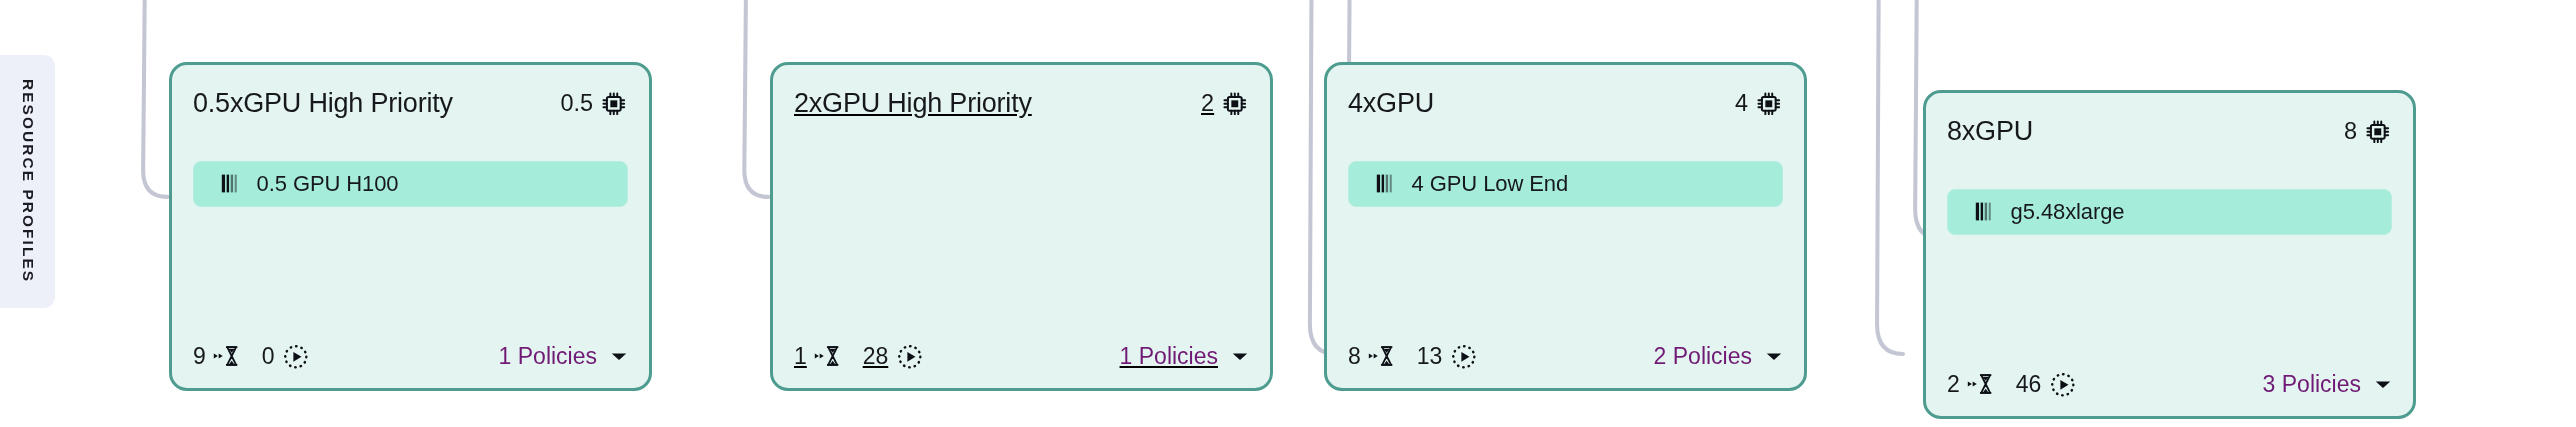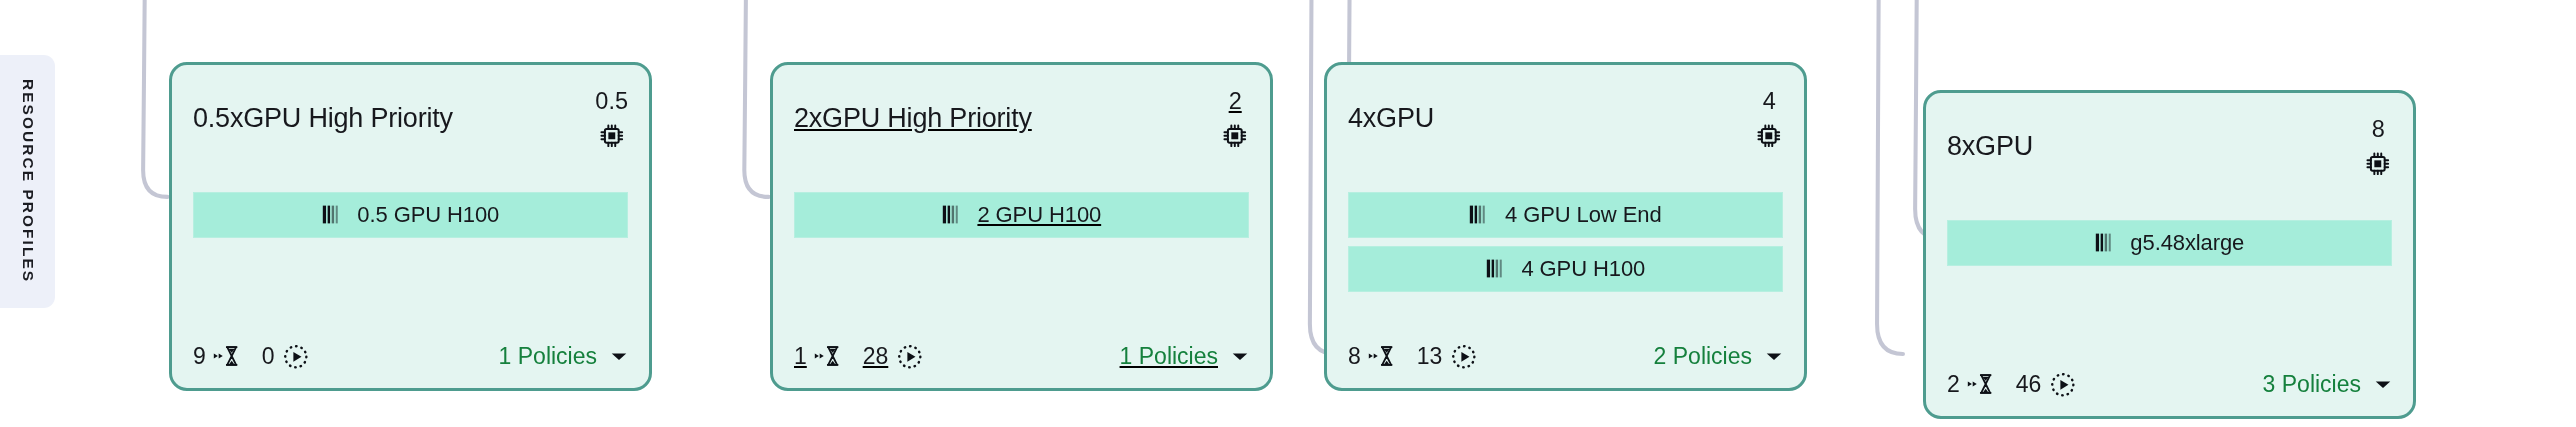--- a/index.html
+++ b/index.html
@@ -53,50 +53,49 @@
   }
   .card-title{
     font-size:27px;
     color:#17181d;
     font-weight:400;
     white-space:nowrap;
     letter-spacing:-0.2px;
   }
   .card-badge{
     display:flex;align-items:center;gap:7.3px;
-    font-size:23.5px;color:#17181d;white-space:nowrap;flex-direction:column;
+    font-size:23.5px;color:#17181d;white-space:nowrap;
   }
   .chip-icon{display:block;}
 
   .res-list{margin-top:24px;display:flex;flex-direction:column;gap:8px;}
   .res-item{
     background:#a5edda;
     border:1.6px solid #b6efe0;
-    border-radius:0;
+    border-radius:8px;
     height:46px;
     display:flex;align-items:center;
     gap:14.6px;
-    padding:0 9px;
+    padding:0 27px;
     box-sizing:border-box;
-    justify-content:center;
   }
   .res-name{font-size:22px;color:#17181d;white-space:nowrap;letter-spacing:-0.1px;}
   .bars{display:block;flex:0 0 auto;}
 
   .card-foot{
     margin-top:auto;
     display:flex;align-items:center;justify-content:space-between;
     padding-bottom:3.2px;
   }
   .stats{display:flex;align-items:center;gap:21px;}
   .stat{display:flex;align-items:center;gap:7.3px;}
   .stat-val{font-size:23px;color:#17181d;}
   .policies{
     display:flex;align-items:center;gap:13px;
-    font-size:23px;color:#15803d;white-space:nowrap;
+    font-size:23px;color:#701a75;white-space:nowrap;
     cursor:pointer;
   }
   .caret{display:block;}
 </style>
 </head>
 <body>
 
 <div id="stage">
 
   <svg id="edges" viewBox="0 0 3178 527" width="2576" height="427">
@@ -182,33 +181,20 @@
         <span>2</span>
         <svg class="chip-icon" width="27.6" height="27.6" viewBox="0 0 24 24">
           <g fill="none" stroke="#0d1016" stroke-width="1.7" stroke-linecap="round">
             <rect x="6" y="6" width="12" height="12" rx="1.5"></rect>
             <rect x="9" y="9" width="6" height="6" fill="#0d1016" stroke="none"></rect>
             <path d="M9 3v3M12 3v3M15 3v3M9 18v3M12 18v3M15 18v3M3 9h3M3 12h3M3 15h3M18 9h3M18 12h3M18 15h3"></path>
           </g>
         </svg>
       </span>
     </div>
-    <div class="res-list">
-      <div class="res-item">
-        <svg class="bars" width="21" height="23" viewBox="0 0 26 28">
-          <g fill="#0d1016">
-            <rect x="1" y="3" width="4" height="22"></rect>
-              <rect x="7" y="3" width="3" height="22"></rect>
-            <rect x="12" y="3" width="3" height="22" opacity="0.55"></rect>
-              <rect x="17" y="3" width="2.5" height="22" opacity="0.45"></rect>
-          </g>
-        </svg>
-        <span class="res-name">2 GPU H100</span>
-      </div>
-    </div>
     <div class="card-foot">
       <div class="stats">
         <span class="stat">
           <span class="stat-val">1</span>
           <svg width="27.6" height="26" viewBox="0 0 34 32">
             <g fill="#0d1016">
                 <path d="M1 13 L6 16 L1 19 Z"></path>
                 <path d="M7 13 L12 16 L7 19 Z"></path>
               </g>
             <g fill="none" stroke="#0d1016" stroke-width="2.2" stroke-linejoin="round">
@@ -255,31 +241,20 @@
         <svg class="bars" width="21" height="23" viewBox="0 0 26 28">
           <g fill="#0d1016">
             <rect x="1" y="3" width="4" height="22"></rect>
               <rect x="7" y="3" width="3" height="22"></rect>
             <rect x="12" y="3" width="3" height="22" opacity="0.55"></rect>
               <rect x="17" y="3" width="2.5" height="22" opacity="0.45"></rect>
           </g>
         </svg>
         <span class="res-name">4 GPU Low End</span>
       </div>
-      <div class="res-item">
-        <svg class="bars" width="21" height="23" viewBox="0 0 26 28">
-          <g fill="#0d1016">
-            <rect x="1" y="3" width="4" height="22"></rect>
-              <rect x="7" y="3" width="3" height="22"></rect>
-            <rect x="12" y="3" width="3" height="22" opacity="0.55"></rect>
-              <rect x="17" y="3" width="2.5" height="22" opacity="0.45"></rect>
-          </g>
-        </svg>
-        <span class="res-name">4 GPU H100</span>
-      </div>
     </div>
     <div class="card-foot">
       <div class="stats">
         <span class="stat">
           <span class="stat-val">8</span>
           <svg width="27.6" height="26" viewBox="0 0 34 32">
             <g fill="#0d1016">
                 <path d="M1 13 L6 16 L1 19 Z"></path>
                 <path d="M7 13 L12 16 L7 19 Z"></path>
               </g>

